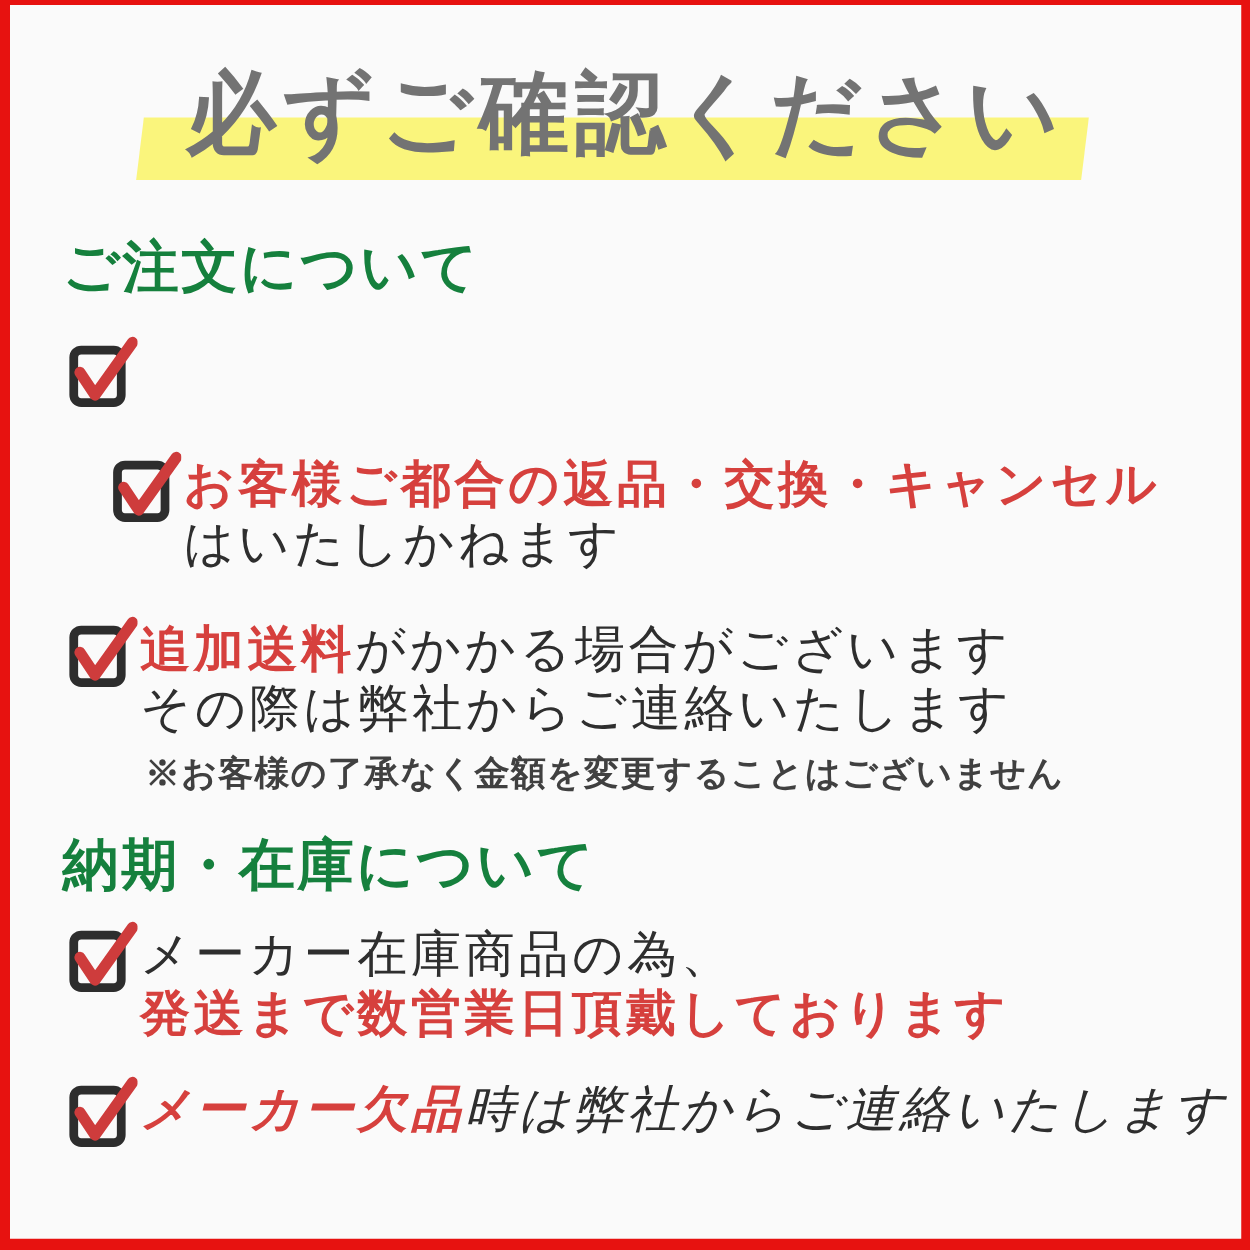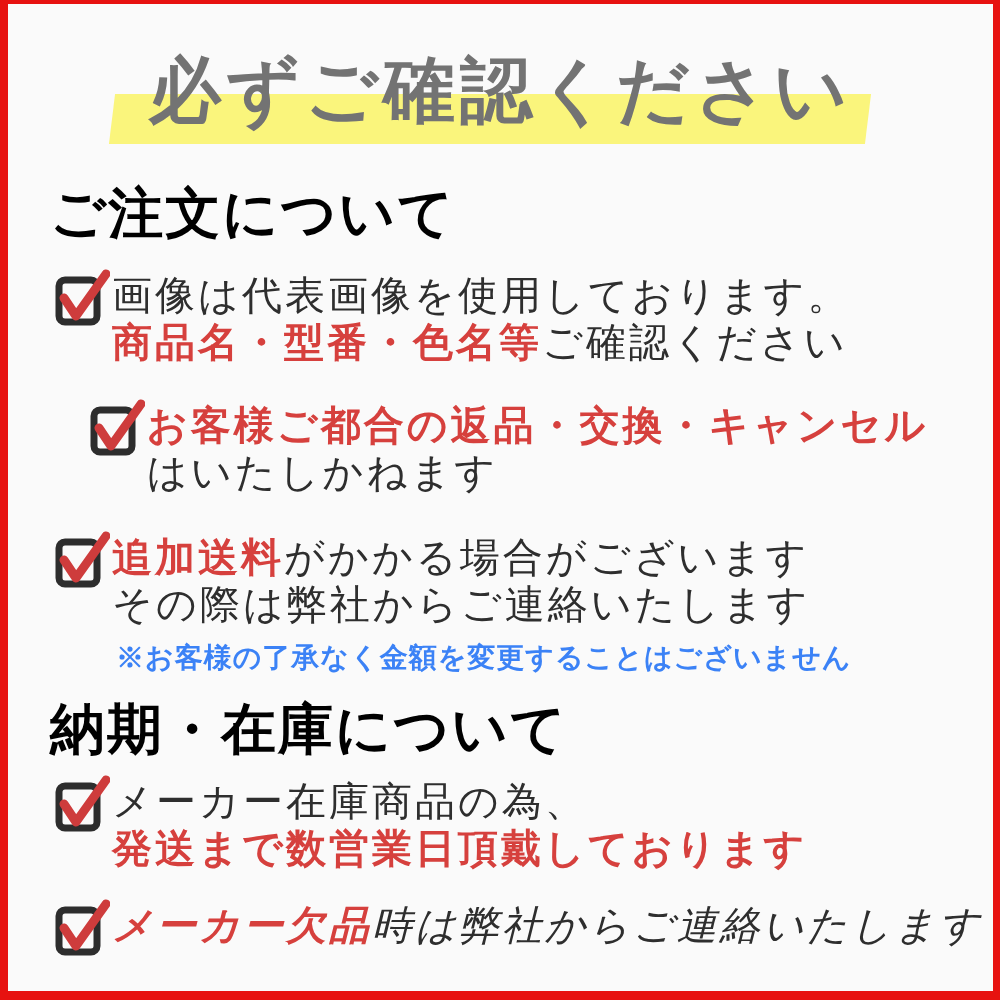--- a/index.html
+++ b/index.html
@@ -36,23 +36,23 @@
     position: relative; z-index: 1;
     margin: 0;
     font-size: 72px; font-weight: 700;
     letter-spacing: 5px;
     color: #737373;
     line-height: 110px;
     white-space: nowrap;
   }
   .section-heading {
     margin: 0 0 0 42px;
-    font-size: 55px; font-weight: 700;
+    font-size: 45px; font-weight: 700;
     letter-spacing: 2px;
-    color: #000000;
+    color: #15803d;
     line-height: 60px;
     white-space: nowrap;
   }
   .heading-order   { margin-top: 34px; }
   .heading-stock   { margin-top: 24px; }
   .item {
     display: flex;
     align-items: flex-start;
     margin-left: 46px;
     margin-right: 30px;
@@ -69,21 +69,21 @@
   }
   .item-text {
     margin-left: 2px;
     font-size: 40px;
     line-height: 47px;
     letter-spacing: 3px;
     color: #2e2e2e;
     font-weight: 400;
   }
   .line { white-space: nowrap; }
-  .red   { color: #3b82f6; }
+  .red   { color: #404040; }
   .black { color: #2e2e2e; }
   .red-bold { color: #d6403d; font-weight: 700; }
   .note {
     margin-top: 12px;
     margin-left: 4px;
     font-size: 28px;
     line-height: 36px;
     letter-spacing: 1px;
     font-weight: 700;
   }
@@ -100,28 +100,20 @@
 
   <h2 class="section-heading heading-order">ご注文について</h2>
 
   <div class="item item-1">
     <span class="checkbox">
       <svg width="56" height="60" viewBox="0 0 56 60" aria-hidden="true">
         <rect x="5" y="12" width="38" height="42" rx="6" fill="none" stroke="#2d2d2d" stroke-width="7"></rect>
         <path d="M10 30 L22 48 L52 6" fill="none" stroke="#ce3c3c" stroke-width="9" stroke-linecap="round" stroke-linejoin="round"></path>
       </svg>
     </span>
-    <div class="item-text">
-      <div class="line">
-        <span class="black">画像は代表画像を使用しております。</span>
-      </div>
-      <div class="line">
-        <span class="red-bold">商品名・型番・色名等</span><span class="black">ご確認ください</span>
-      </div>
-    </div>
   </div>
 
   <div class="item item-2">
     <span class="checkbox">
       <svg width="56" height="60" viewBox="0 0 56 60" aria-hidden="true">
         <rect x="5" y="12" width="38" height="42" rx="6" fill="none" stroke="#2d2d2d" stroke-width="7"></rect>
         <path d="M10 30 L22 48 L52 6" fill="none" stroke="#ce3c3c" stroke-width="9" stroke-linecap="round" stroke-linejoin="round"></path>
       </svg>
     </span>
     <div class="item-text">

